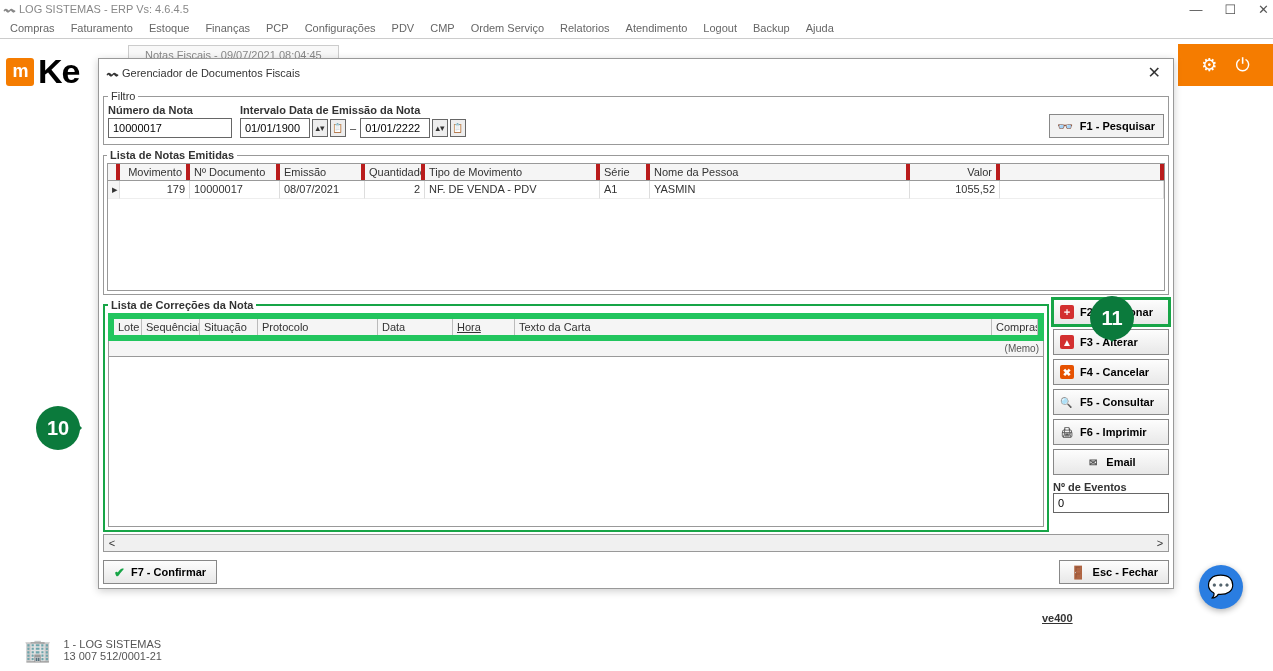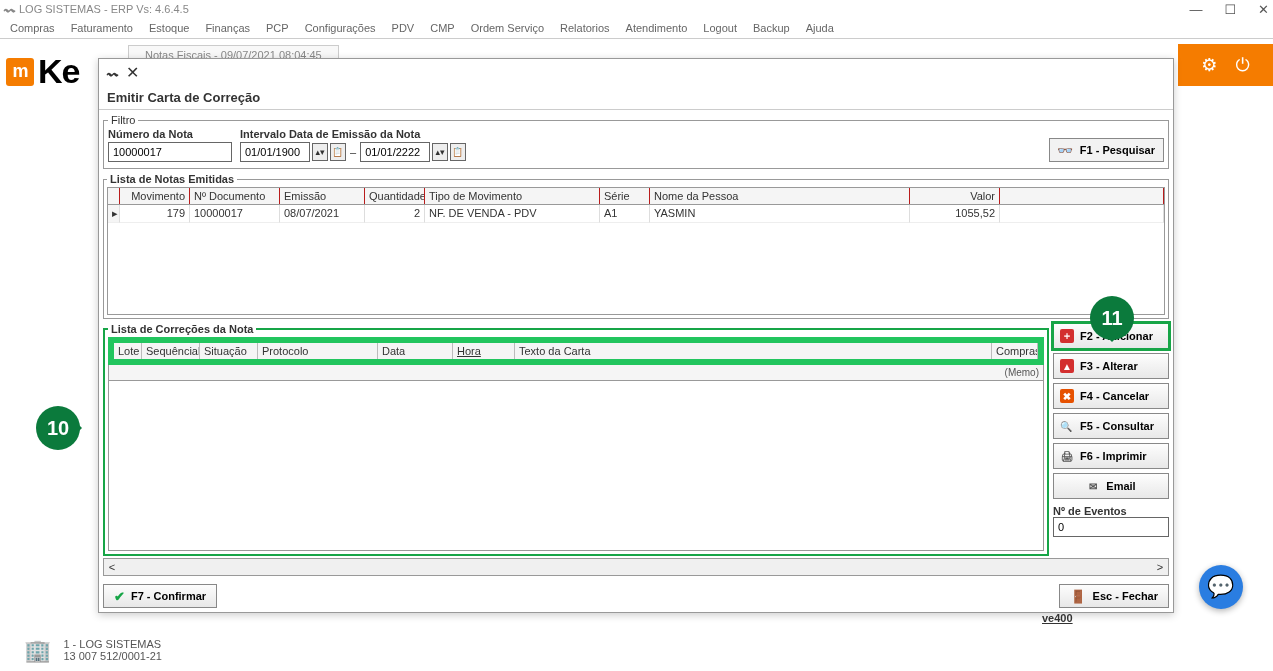--- a/index.html
+++ b/index.html
@@ -41,21 +41,21 @@
   input[type=text] { border: 1px solid #666; padding: 2px 4px; height: 20px; background: #fff; }
   .date-btn { width: 16px; height: 18px; border: 1px solid #666; background: #eee; display: inline-flex; align-items: center; justify-content: center; font-size: 9px; cursor: pointer; }
   .dash { padding: 0 2px; }
   .btn-pesquisar { margin-left: auto; height: 24px; padding: 2px 8px; border: 1px solid #888; background: #f2f2f2; display: flex; align-items: center; gap: 6px; font-weight: bold; cursor: pointer; }
   .btn-pesquisar .ico { color: #e5a800; font-size: 13px; }
 
   fieldset.lista { border: 1px solid #999; padding: 2px 3px 3px 3px; margin: 0 0 4px 0; }
   fieldset.lista legend { padding: 0 3px; font-weight: bold; }
 
   .grid-head { display: flex; border: 1px solid #999; background: #f5f5f5; }
-  .grid-head .gh { border-right: 1px solid #b91c1c; padding: 2px 4px; overflow: hidden; white-space: nowrap; }
+  .grid-head .gh { border-right: 4px solid #b91c1c; padding: 2px 4px; overflow: hidden; white-space: nowrap; }
   .grid-body { border: 1px solid #999; border-top: none; height: 110px; overflow: auto; background: #fff; }
   .grid-row { display: flex; }
   .grid-row .gc { border-right: 1px solid #ddd; border-bottom: 1px solid #eee; padding: 2px 4px; overflow: hidden; white-space: nowrap; }
   .row-pointer { width: 12px; text-align: center; border-right: 1px solid #bbb; background: #f5f5f5; }
 
   .w-mov { width: 70px; text-align: right; }
   .w-doc { width: 90px; }
   .w-emis { width: 85px; }
   .w-qtd { width: 60px; text-align: right; }
   .w-tmv { width: 175px; }
@@ -151,23 +151,23 @@
 
 <div class="bg-logo">
   <span class="m-badge">m</span>Ke
 </div>
 
 <div class="notas-tab">Notas Fiscais - 09/07/2021  08:04:45</div>
 
 <div class="dialog">
   <div class="dialog-titlebar">
     <span class="d-icon">〰</span>
+    <span class="d-title">Gerenciador de Documentos Fiscais</span>
     <span class="d-close">✕</span>
   </div>
-  <div class="subtitle">Emitir Carta de Correção</div>
 
   <div class="content-pad">
 
     <fieldset class="filtro">
       <legend>Filtro</legend>
       <div class="filtro-row">
         <div class="field">
           <label>Número da Nota</label>
           <input type="text" style="width: 124px;" value="10000017">
         </div>

